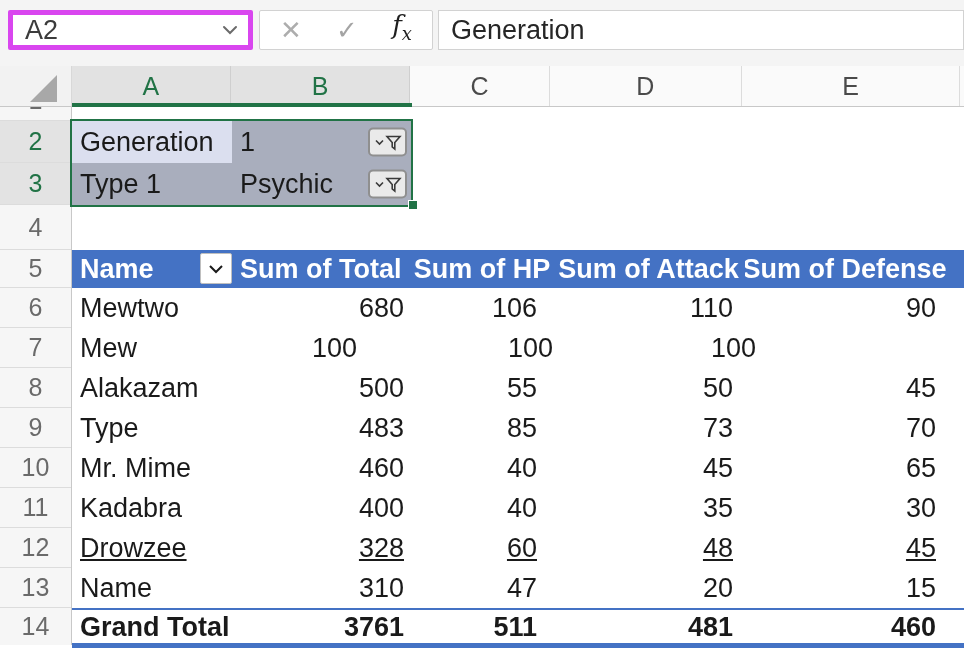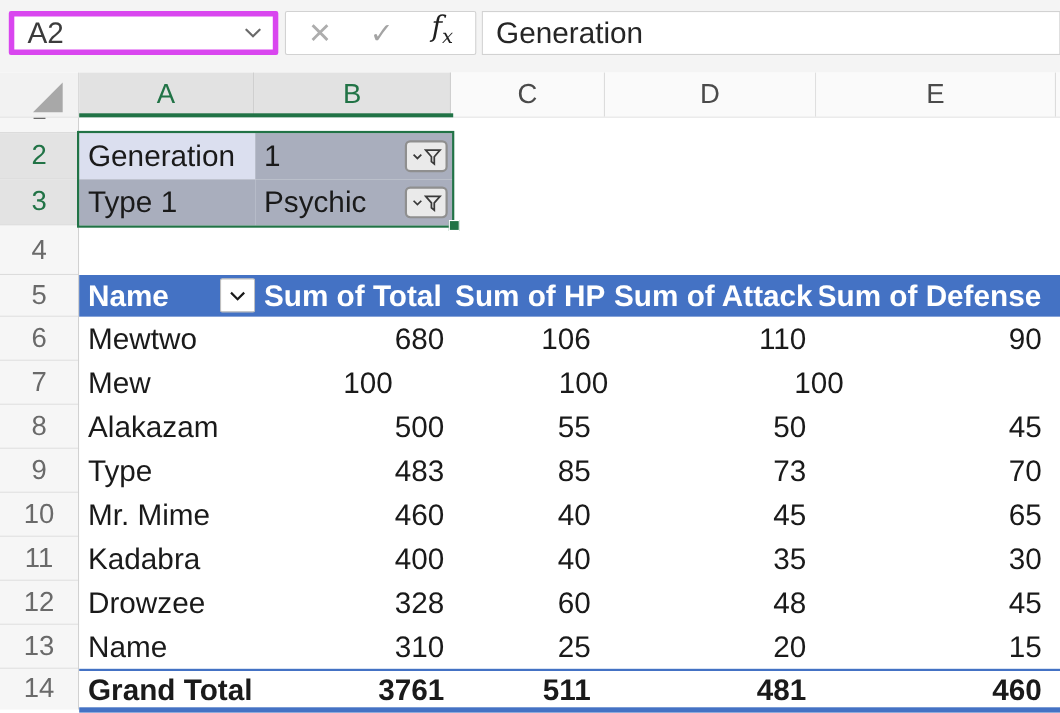--- a/index.html
+++ b/index.html
@@ -49,21 +49,21 @@
     font-size:25px;display:flex;align-items:center;justify-content:center;overflow:hidden;}
   .rh.sel{background:#e3e3e3;color:var(--excel-green);}
   .rh.clip span{display:block;margin-top:-26px;}
 
   .cells{position:absolute;left:72px;top:0;width:892px;height:541px;}
   .crow{display:flex;width:892px;background:#fff;}
   .cell{height:100%;font-size:27px;display:flex;align-items:center;overflow:hidden;white-space:nowrap;}
   .w-a{width:160px;} .w-b{width:180px;} .w-c{width:140px;} .w-d{width:193px;} .w-e{width:219px;}
   .lpad{padding-left:8px;justify-content:flex-start;}
   .num{justify-content:flex-end;}
-  .rp-b{padding-right:8px;} .rp-c{padding-right:15px;} .rp-d{padding-right:12px;} .rp-e{padding-right:17px;text-align:right;}
+  .rp-b{padding-right:8px;} .rp-c{padding-right:15px;} .rp-d{padding-right:12px;} .rp-e{padding-right:28px;text-align:right;}
 
   
   .fcell-label-active{background:var(--active-cell-fill);}
   .fcell{background:var(--selection-fill);}
   .fval{position:relative;}
   .filterbtn{position:absolute;right:5px;top:50%;transform:translateY(-50%);
     width:39px;height:29px;background:#eaeaea;border:2px solid #8f8f8f;border-radius:5px;
     display:flex;align-items:center;justify-content:center;}
 
   
@@ -226,31 +226,31 @@
         <div class="cell w-d num rp-d">45</div>
         <div class="cell w-e num rp-e">65</div>
       </div>
       <div class="crow" style="height:40px;">
         <div class="cell w-a lpad">Kadabra</div>
         <div class="cell w-b num rp-b">400</div>
         <div class="cell w-c num rp-c">40</div>
         <div class="cell w-d num rp-d">35</div>
         <div class="cell w-e num rp-e">30</div>
       </div>
-      <div class="crow" style="height:40px;">
+      <div class="crow" style="height:40px;text-decoration:underline;">
         <div class="cell w-a lpad">Drowzee</div>
         <div class="cell w-b num rp-b">328</div>
         <div class="cell w-c num rp-c">60</div>
         <div class="cell w-d num rp-d">48</div>
         <div class="cell w-e num rp-e">45</div>
       </div>
       <div class="crow" style="height:40px;">
         <div class="cell w-a lpad">Name</div>
         <div class="cell w-b num rp-b">310</div>
-        <div class="cell w-c num rp-c">25</div>
+        <div class="cell w-c num rp-c">47</div>
         <div class="cell w-d num rp-d">20</div>
         <div class="cell w-e num rp-e">15</div>
       </div>
 
       <div class="crow gtrow" style="height:37px;">
         <div class="cell w-a lpad">Grand Total</div>
         <div class="cell w-b num rp-b">3761</div>
         <div class="cell w-c num rp-c">511</div>
         <div class="cell w-d num rp-d">481</div>
         <div class="cell w-e num rp-e">460</div>

